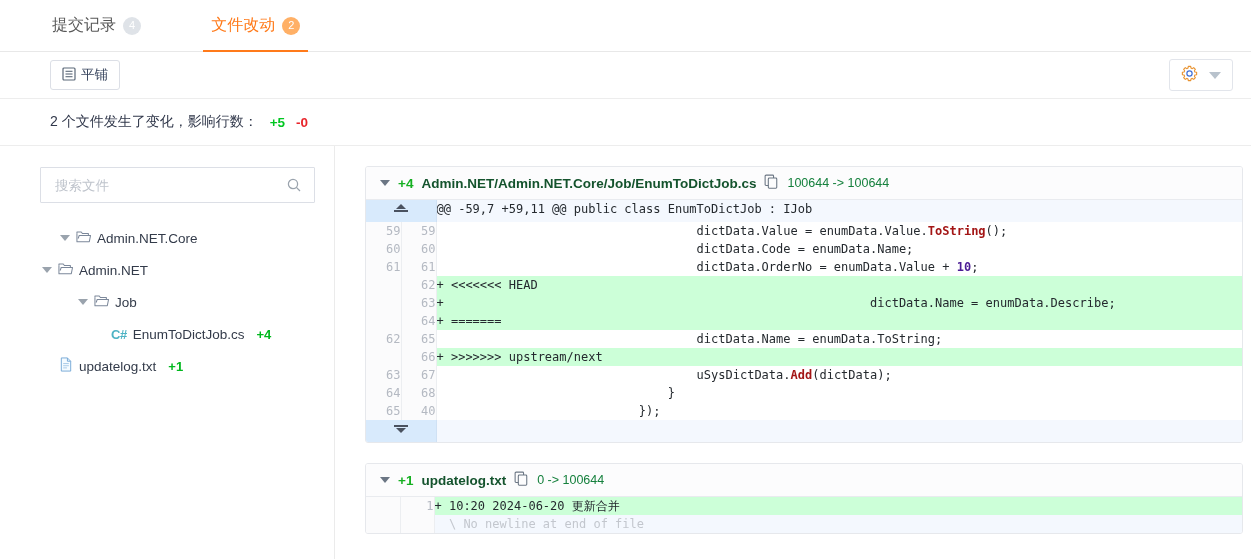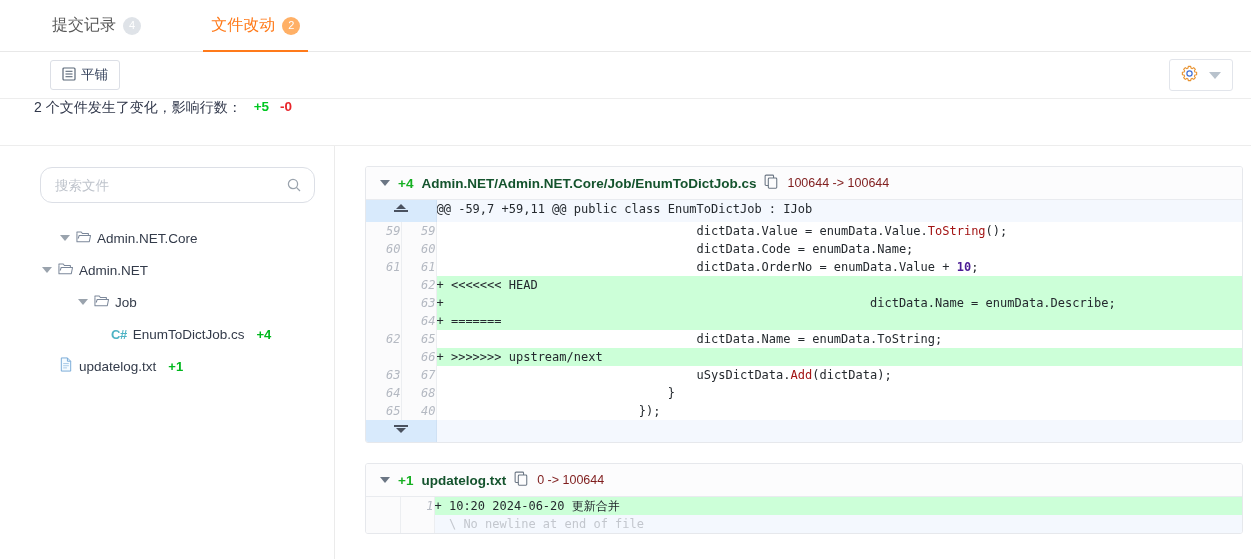--- a/index.html
+++ b/index.html
@@ -93,21 +93,22 @@
     width: 0; height: 0;
     border-left: 6px solid transparent;
     border-right: 6px solid transparent;
     border-top: 7px solid #b8c2cc;
   }
 
   
   .summary {
     height: 46px;
     display: flex;
-    padding-left: 34px;
+    align-items: center;
+    padding-left: 50px;
     font-size: 14px;
     color: #30374a;
     gap: 0px;
     background: #fff;
   }
   .sum-add { color: #00c721; font-weight: bold; margin-left: 12px; font-size:13.5px;}
   .sum-del { color: #e8242a; font-weight: bold; margin-left: 11px; font-size:13.5px;}
 
   
   .body {
@@ -121,21 +122,21 @@
     padding: 21px 20px 0 40px;
     background: #fff;
     flex: none;
     overflow: hidden;
   }
   .search-box {
     position: relative;
     width: 275px;
     height: 36px;
     border: 1px solid #dcdfe6;
-    border-radius: 12px;
+    border-radius: 1px;
     display: flex;
     align-items: center;
     padding: 0 12px;
   }
   .search-box input {
     border: none;
     outline: none;
     font-size: 13.5px;
     color: #333;
     width: 100%;
@@ -191,41 +192,40 @@
   .fh-caret {
     width: 0; height: 0;
     border-left: 5px solid transparent;
     border-right: 5px solid transparent;
     border-top: 6px solid #6b7684;
     flex: none;
     cursor: pointer;
   }
   .fh-add { color: #16b022; font-weight: bold; }
   .fh-name { font-weight: bold; color: #14532d; }
-  .fh-mode { color: #7f1d1d; font-size: 12.5px; }
+  .fh-mode { color: #15803d; font-size: 12.5px; }
 
   table.diff {
     border-collapse: collapse;
     width: 100%;
     font-family: "DejaVu Sans Mono", "Liberation Mono", monospace;
     font-size: 12px;
     line-height: 18px;
   }
   table.diff td { padding: 0; vertical-align: top; }
   td.ln {
     width: 34px;
     min-width: 34px;
     text-align: right;
     padding: 0 8px 0 4px;
     color: #b4b9c2;
     background: #fbfbfc;
     user-select: none;
     border-right: 1px solid #eceef1;
     font-size: 12px;
-    font-style: italic;
   }
   td.code {
     padding: 0 6px 0 7px;
     white-space: pre;
     color: #24292e;
     overflow: hidden;
   }
   tr.add td.code { background: #ccffd8; }
   tr.add td.ln { background: #fbfbfc; }
   tr.ctx td.code { background: #fff; }
@@ -234,21 +234,21 @@
   tr.expand td { background: #d8eafc; height: 22px; border-right:1px solid #cfe1f4;}
   tr.expand td.code { background: #f4f8fe; border-right:none;}
   .arrow-up { display:block; margin: 4px auto 0; width: 0; height:0;
     border-left:5px solid transparent; border-right:5px solid transparent;
     border-bottom: 5px solid #4a5260; }
   .arrow-up-bar { display:block; margin: 1px auto 0; width:14px; height:2px; background:#4a5260; }
   .arrow-dn-bar { display:block; margin: 5px auto 0; width:14px; height:2px; background:#4a5260; }
   .arrow-dn { display:block; margin: 1px auto 0; width: 0; height:0;
     border-left:5px solid transparent; border-right:5px solid transparent;
     border-top: 5px solid #4a5260; }
-  .kw-red { color: #a31515; font-weight: normal; }
+  .kw-red { color: #a31515; font-weight: bold; }
   .kw-num { color: #4c1d95; font-weight: bold; }
 </style>
 </head>
 <body>
 
 <div class="app">
 
   <div class="tabs">
     <div class="tab">
       <span>提交记录</span>

